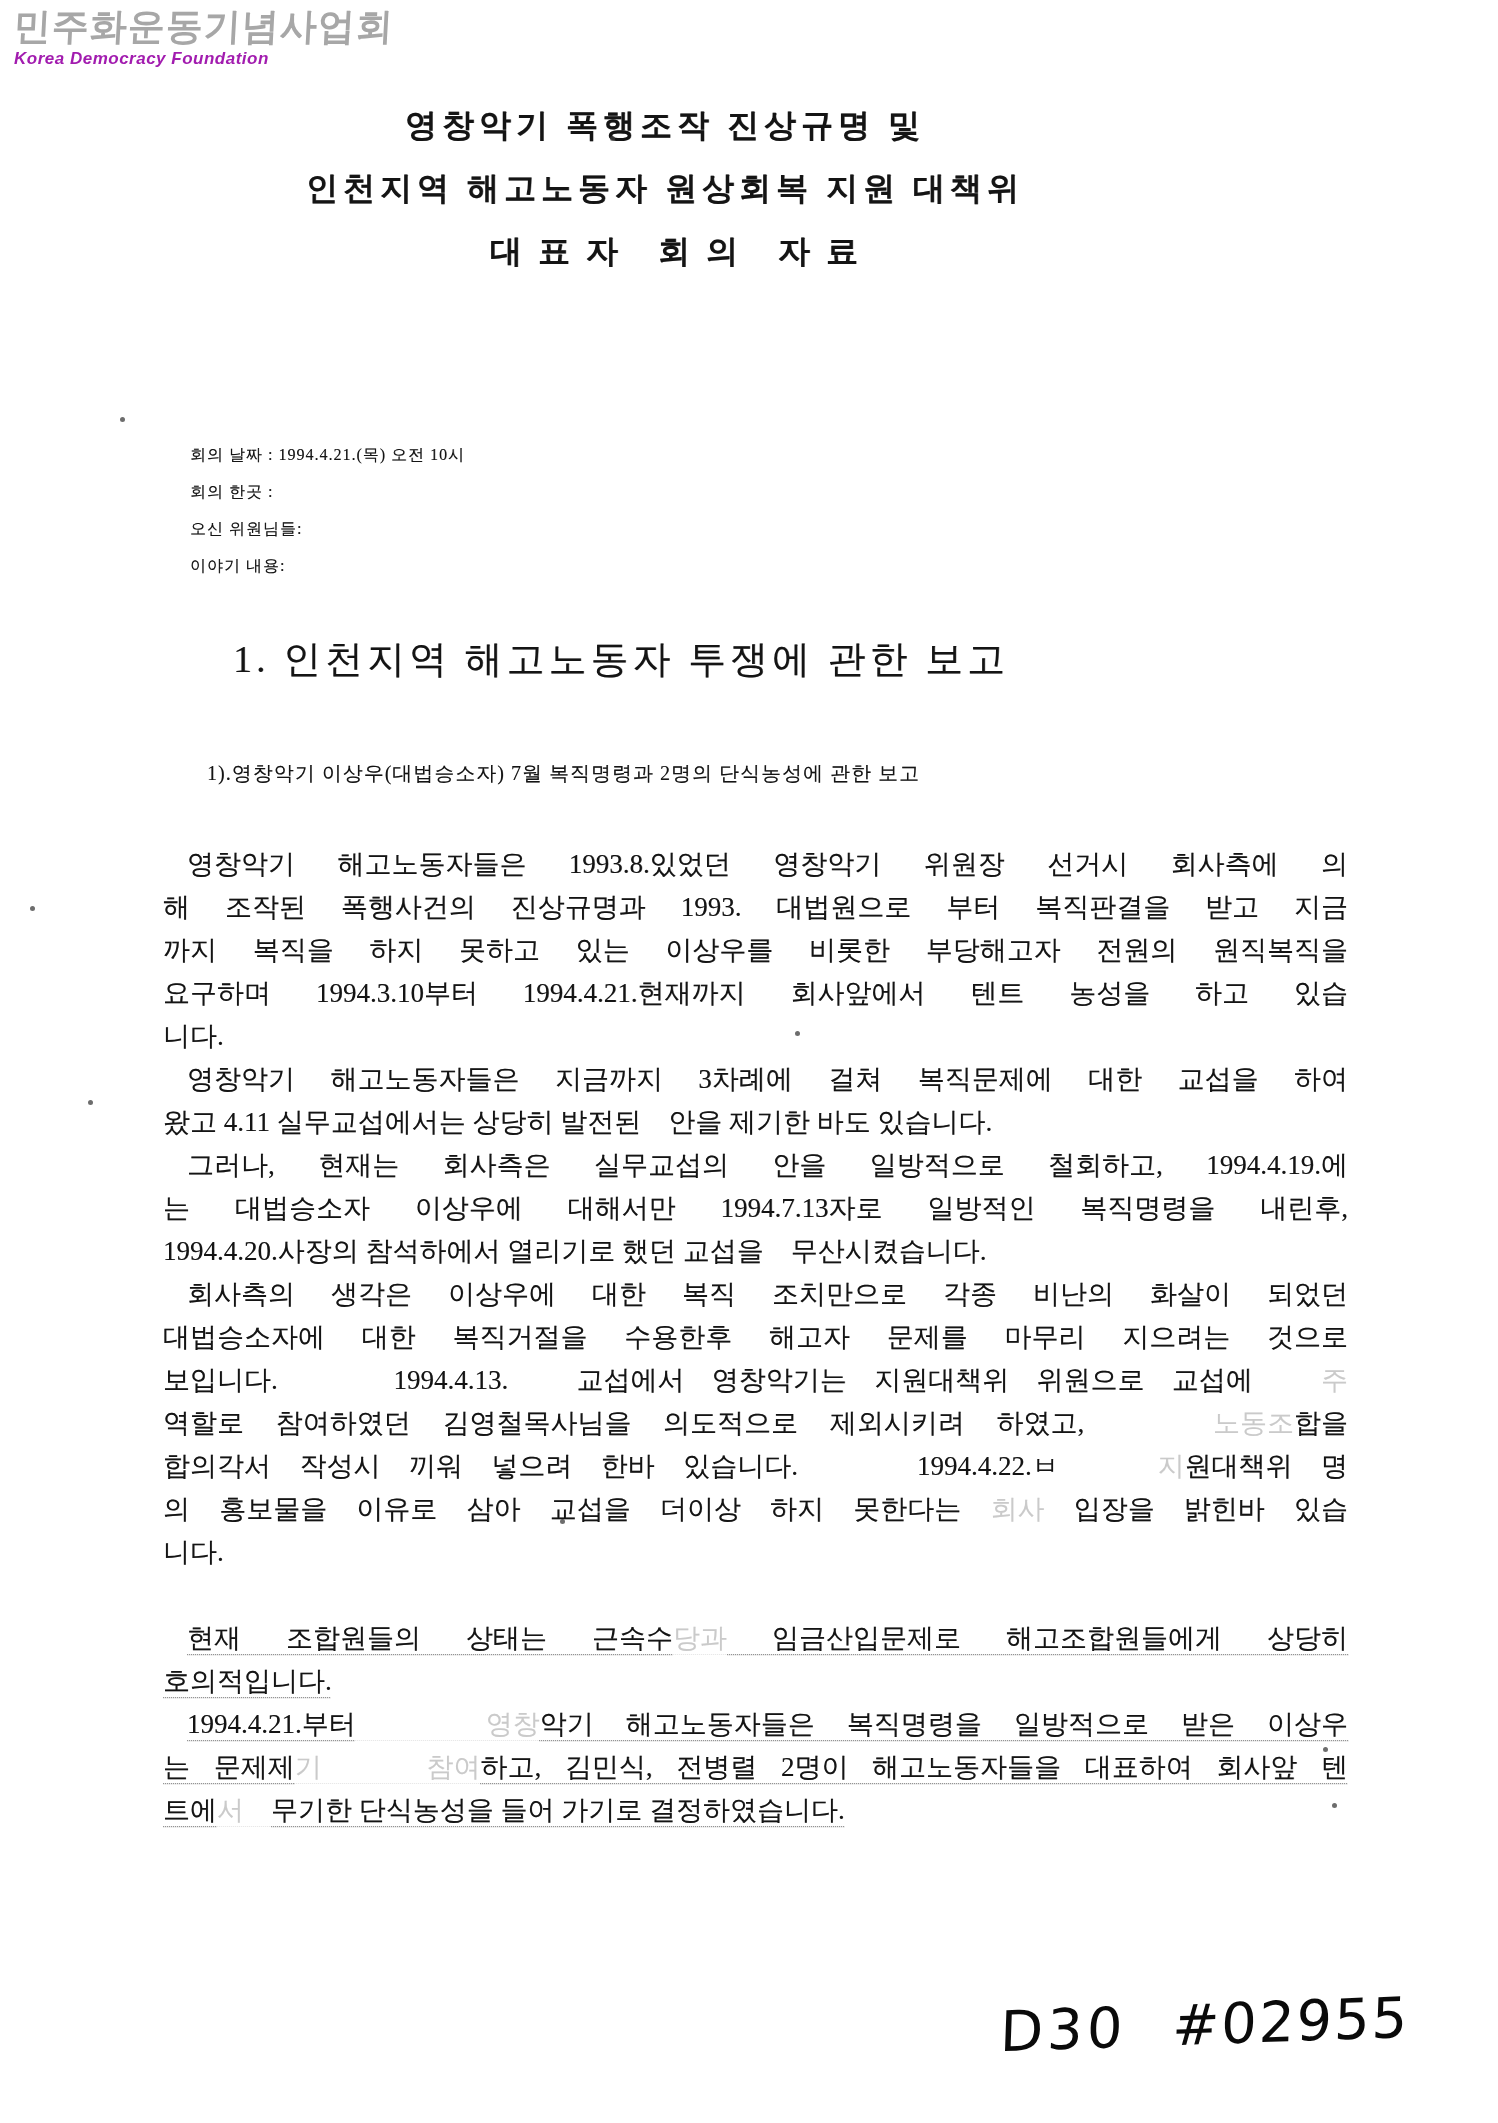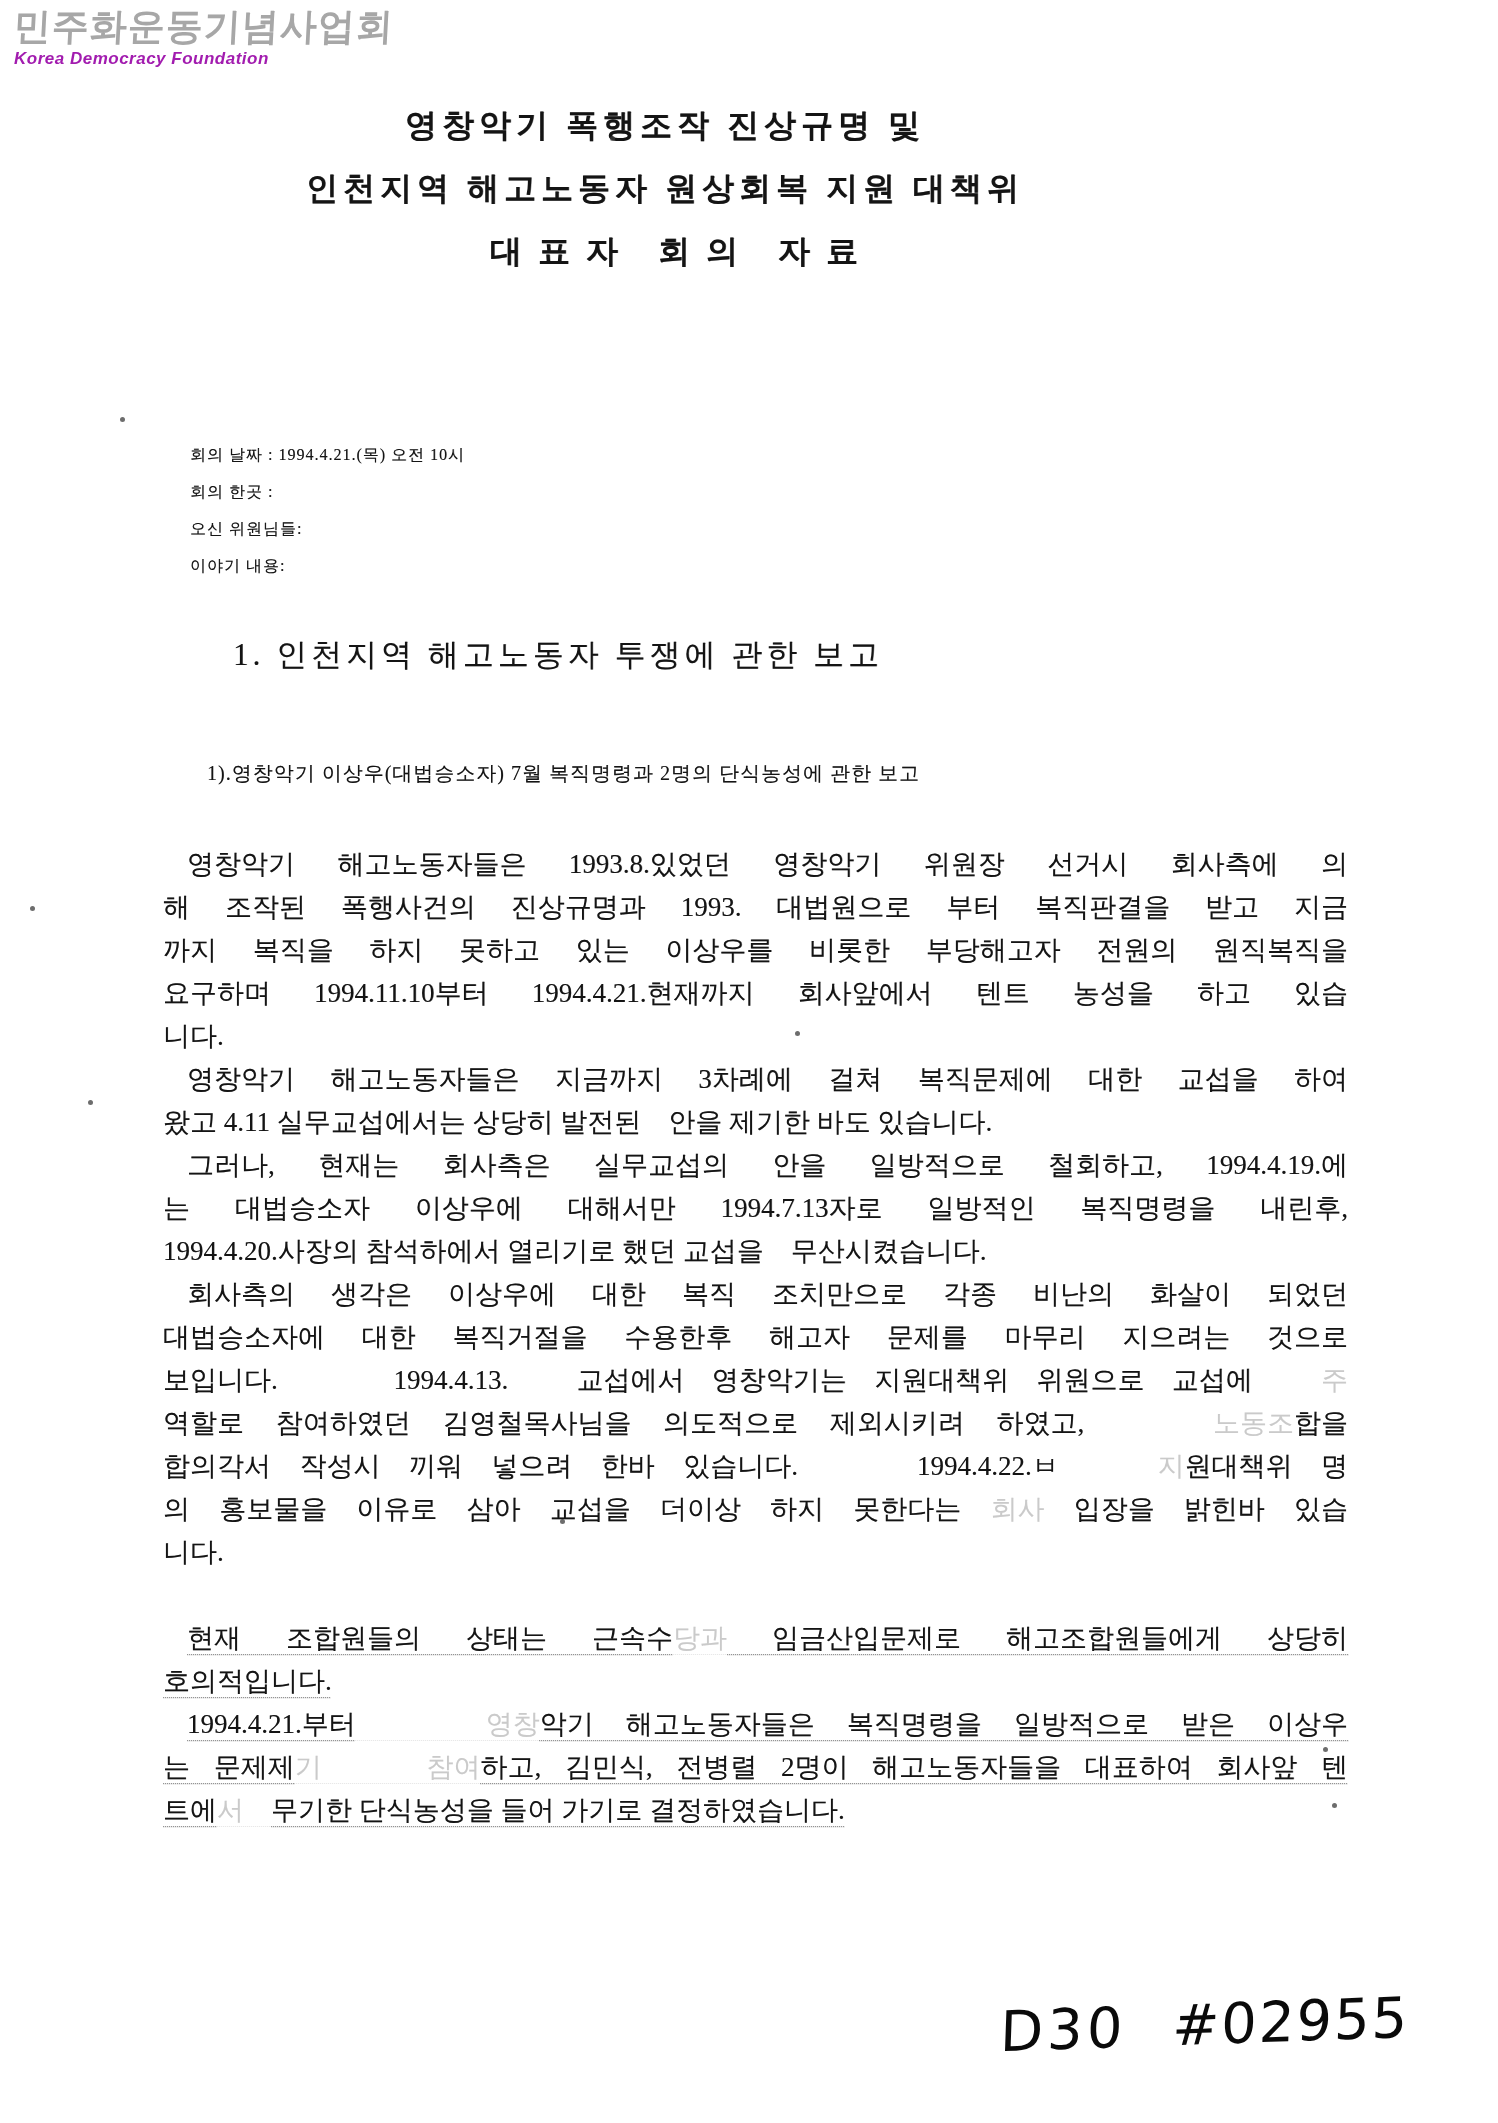--- a/index.html
+++ b/index.html
@@ -24,21 +24,21 @@
   .title-line{
     font-size:32px;line-height:63px;font-weight:bold;letter-spacing:5px;
     text-shadow:.4px .4px 0 rgba(0,0,0,.45);
   }
   .title-line.wide{letter-spacing:16px;padding-left:34px;}
   
   .meeting{position:absolute;left:190px;top:436px;font-size:16px;line-height:37px;letter-spacing:1px;}
   .meeting div{text-shadow:.3px .3px 0 rgba(0,0,0,.4);}
   
   .section-heading{
-    position:absolute;left:233px;top:634px;font-size:31px;letter-spacing:4px;
+    position:absolute;left:233px;top:634px;font-size:38px;letter-spacing:4px;
     text-shadow:.4px .4px 0 rgba(0,0,0,.45);
   }
   .sub-heading{
     position:absolute;left:207px;top:760px;font-size:20px;letter-spacing:1px;
     text-shadow:.3px .3px 0 rgba(0,0,0,.4);
   }
   
   .body{
     position:absolute;left:163px;top:843px;width:1185px;font-size:27px;
     text-shadow:.35px .35px 0 rgba(0,0,0,.4);
@@ -87,21 +87,21 @@
 
   <div class="section-heading">1. 인천지역 해고노동자 투쟁에 관한 보고</div>
 
   <div class="sub-heading">1).영창악기 이상우(대법승소자) 7월 복직명령과 2명의 단식농성에 관한 보고</div>
 
   <div class="body">
       <div class="para">
         <div class="bline just ind"><span>영창악기 해고노동자들은 1993.8.있었던 영창악기 위원장 선거시 회사측에 의</span></div>
         <div class="bline just"><span>해 조작된 폭행사건의 진상규명과 1993. 대법원으로 부터 복직판결을 받고 지금</span></div>
         <div class="bline just"><span>까지 복직을 하지 못하고 있는 이상우를 비롯한 부당해고자 전원의 원직복직을</span></div>
-        <div class="bline just"><span>요구하며 1994.11.10부터 1994.4.21.현재까지 회사앞에서 텐트 농성을 하고 있습</span></div>
+        <div class="bline just"><span>요구하며 1994.3.10부터 1994.4.21.현재까지 회사앞에서 텐트 농성을 하고 있습</span></div>
         <div class="bline"><span>니다.</span></div>
       </div>
       <div class="para">
         <div class="bline just ind"><span>영창악기 해고노동자들은 지금까지 3차례에 걸쳐 복직문제에 대한 교섭을 하여</span></div>
         <div class="bline"><span>왔고 4.11 실무교섭에서는 상당히 발전된　안을 제기한 바도 있습니다.</span></div>
       </div>
       <div class="para">
         <div class="bline just ind"><span>그러나, 현재는 회사측은 실무교섭의 안을 일방적으로 철회하고, 1994.4.19.에</span></div>
         <div class="bline just"><span>는 대법승소자 이상우에 대해서만 1994.7.13자로 일방적인 복직명령을 내린후,</span></div>
         <div class="bline"><span>1994.4.20.사장의 참석하에서 열리기로 했던 교섭을　무산시켰습니다.</span></div>

